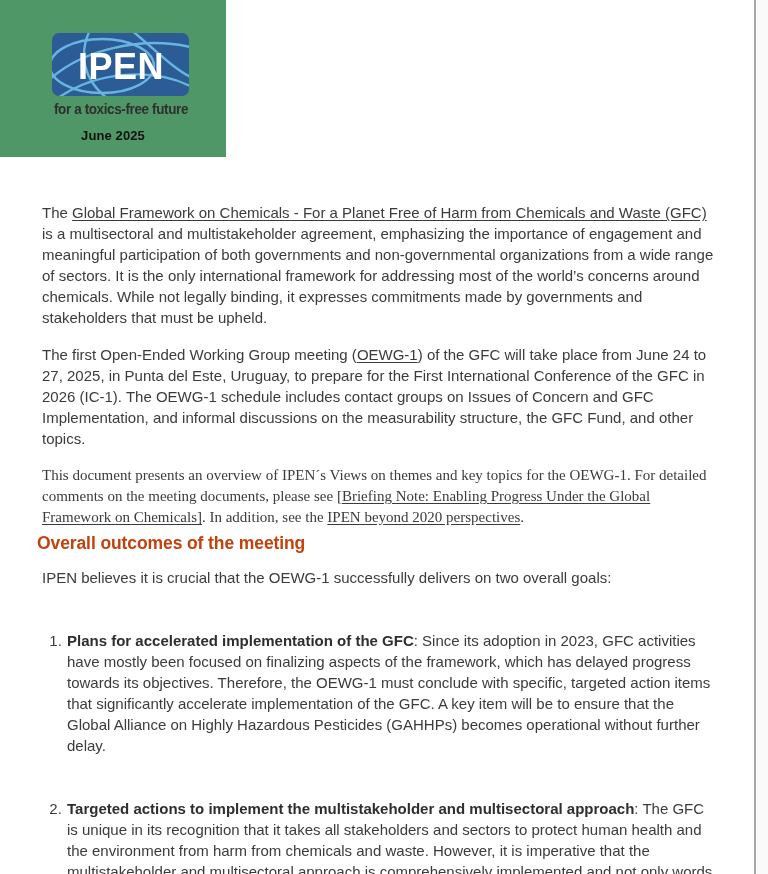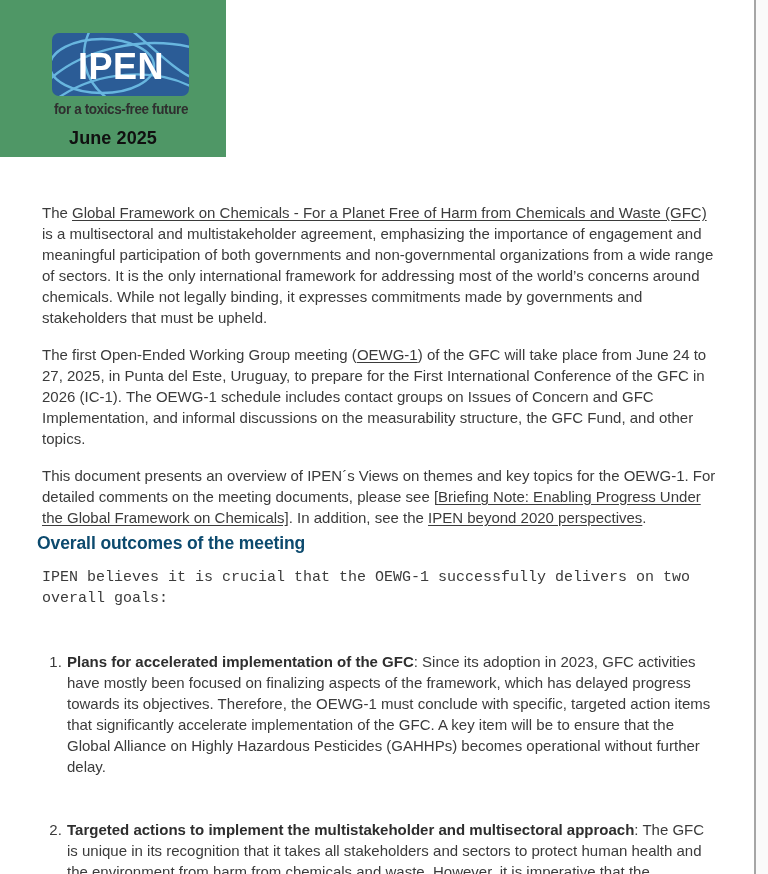--- a/index.html
+++ b/index.html
@@ -26,46 +26,46 @@
   }
   .logo-svg { position: absolute; left: 52px; top: 33px; }
   .tagline {
     position: absolute; left: 36px; top: 101px; width: 170px;
     text-align: center; color: #2f2f2f; font-size: 14.5px; font-weight: 600;
     letter-spacing: -0.4px; white-space: nowrap;
     transform: scaleX(0.93); transform-origin: center;
   }
   .issue-date {
     position: absolute; left: 0; top: 128px; width: 226px; text-align: center;
-    color: #101010; font-size: 18px; font-weight: bold; letter-spacing: 0.1px;
+    color: #101010; font-size: 13px; font-weight: bold; letter-spacing: 0.1px;
   }
   .header-right {
     flex: 1 1 auto; background: var(--header-blue);
     padding: 23px 14px 0 21px;
   }
   .doc-title-line {
     color: #ffffff; font-size: 20px; font-weight: bold; line-height: 30px;
     letter-spacing: 0.2px; white-space: nowrap;
     transform: scaleX(0.85); transform-origin: left center;
   }
 
   
   .content {
     padding: 31px 36px 0 42px;
     color: var(--text); font-size: 15px; line-height: 21px;
   }
   .content p.body-par { margin: 14px 0 16px 0; }
-  .content p.par-tight { margin-bottom: 5px; }
+  .content p.par-tight { margin-bottom: 5px; font-family: Liberation Serif, serif; }
   .seg-link { text-decoration: underline; text-underline-offset: 2px; cursor: pointer; }
   .seg-bold { font-weight: bold; color: #2e2e2e; }
   h2.section-heading {
-    font-size: 17.5px; font-weight: bold; color: #0c4a6e;
+    font-size: 17.5px; font-weight: bold; color: #c2410c;
     margin: 0 0 13px -5px; letter-spacing: -0.1px;
   }
-  .intro-par { margin: 0 0 13px 0; font-family: Liberation Mono, monospace; }
+  .intro-par { margin: 0 0 13px 0; }
   ol.goals-list { margin: 0; padding-left: 24px; }
   ol.goals-list li { margin-bottom: 21px; padding-left: 1px; margin-top: 42px; }
 </style>
 </head>
 <body>
 
 <div class="page">
 
   <div class="header">
     <div class="header-left">

